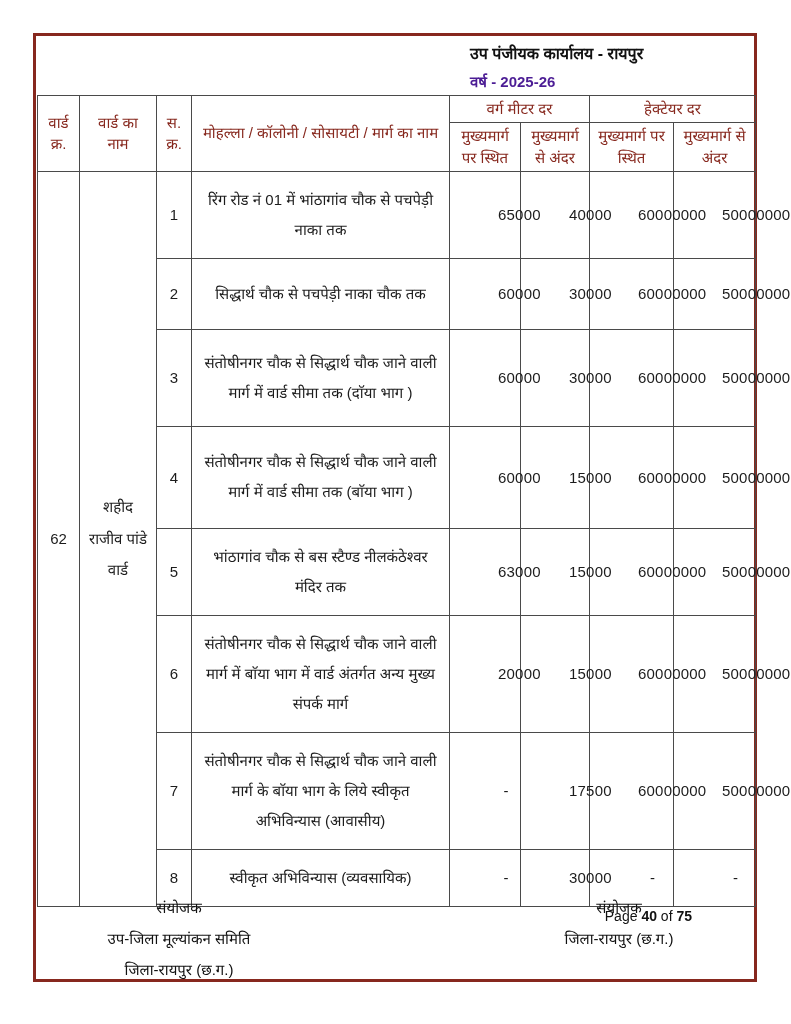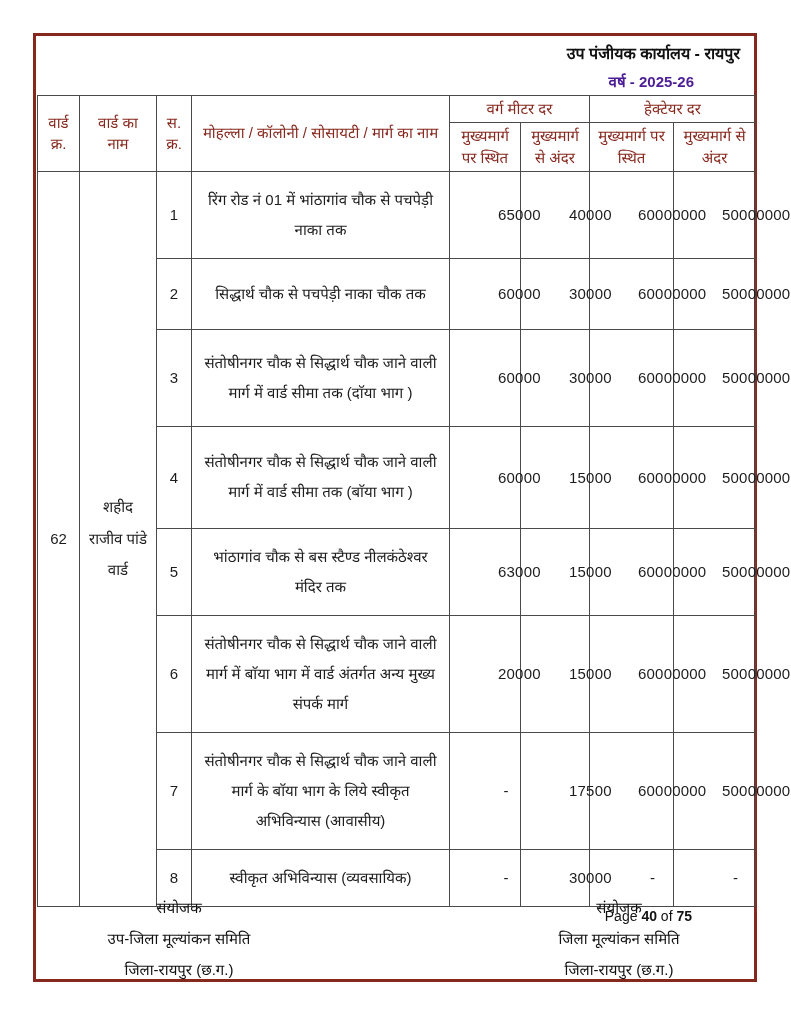--- a/index.html
+++ b/index.html
@@ -6,21 +6,21 @@
   body{
     width:791px;height:1024px;background:#ffffff;position:relative;
     font-family:"Liberation Sans", sans-serif;color:#1c1c1c;
   }
   .frame{
     position:absolute;left:33px;top:33px;width:724px;height:949px;
     border:3px solid #87281e;box-sizing:border-box;background:#fff;
   }
   
   .doc-header{
-    position:absolute;top:6px;right:14px;width:270px;text-align:right;
+    position:absolute;top:6px;right:14px;width:270px;text-align:left;
   }
   .doc-header .office{font-size:16px;font-weight:bold;color:#111;}
   .doc-header .year{font-size:15px;font-weight:bold;color:#4c1d95;margin-top:7px;padding-right:46px;}
   
   table.rate-table{
     position:absolute;left:1px;top:59px;width:718px;
     border-collapse:collapse;table-layout:fixed;
   }
   .rate-table th,.rate-table td{
     border:1px solid #4a4a4a;padding:2px 6px;box-sizing:border-box;
@@ -164,21 +164,20 @@
   </table>
 
   <div class="footer-left">
     <div>संयोजक</div>
     <div>उप-जिला मूल्यांकन समिति</div>
     <div>जिला-रायपुर (छ.ग.)</div>
   </div>
 
   <div class="footer-right">
     <div>संयोजक</div>
-    <div>जिला मूल्यांकन समिति</div>
     <div>जिला-रायपुर (छ.ग.)</div>
   </div>
 
   <div class="page-number">
     <span>Page</span>
     <b>40</b>
     <span>of</span>
     <b>75</b>
   </div>
 

